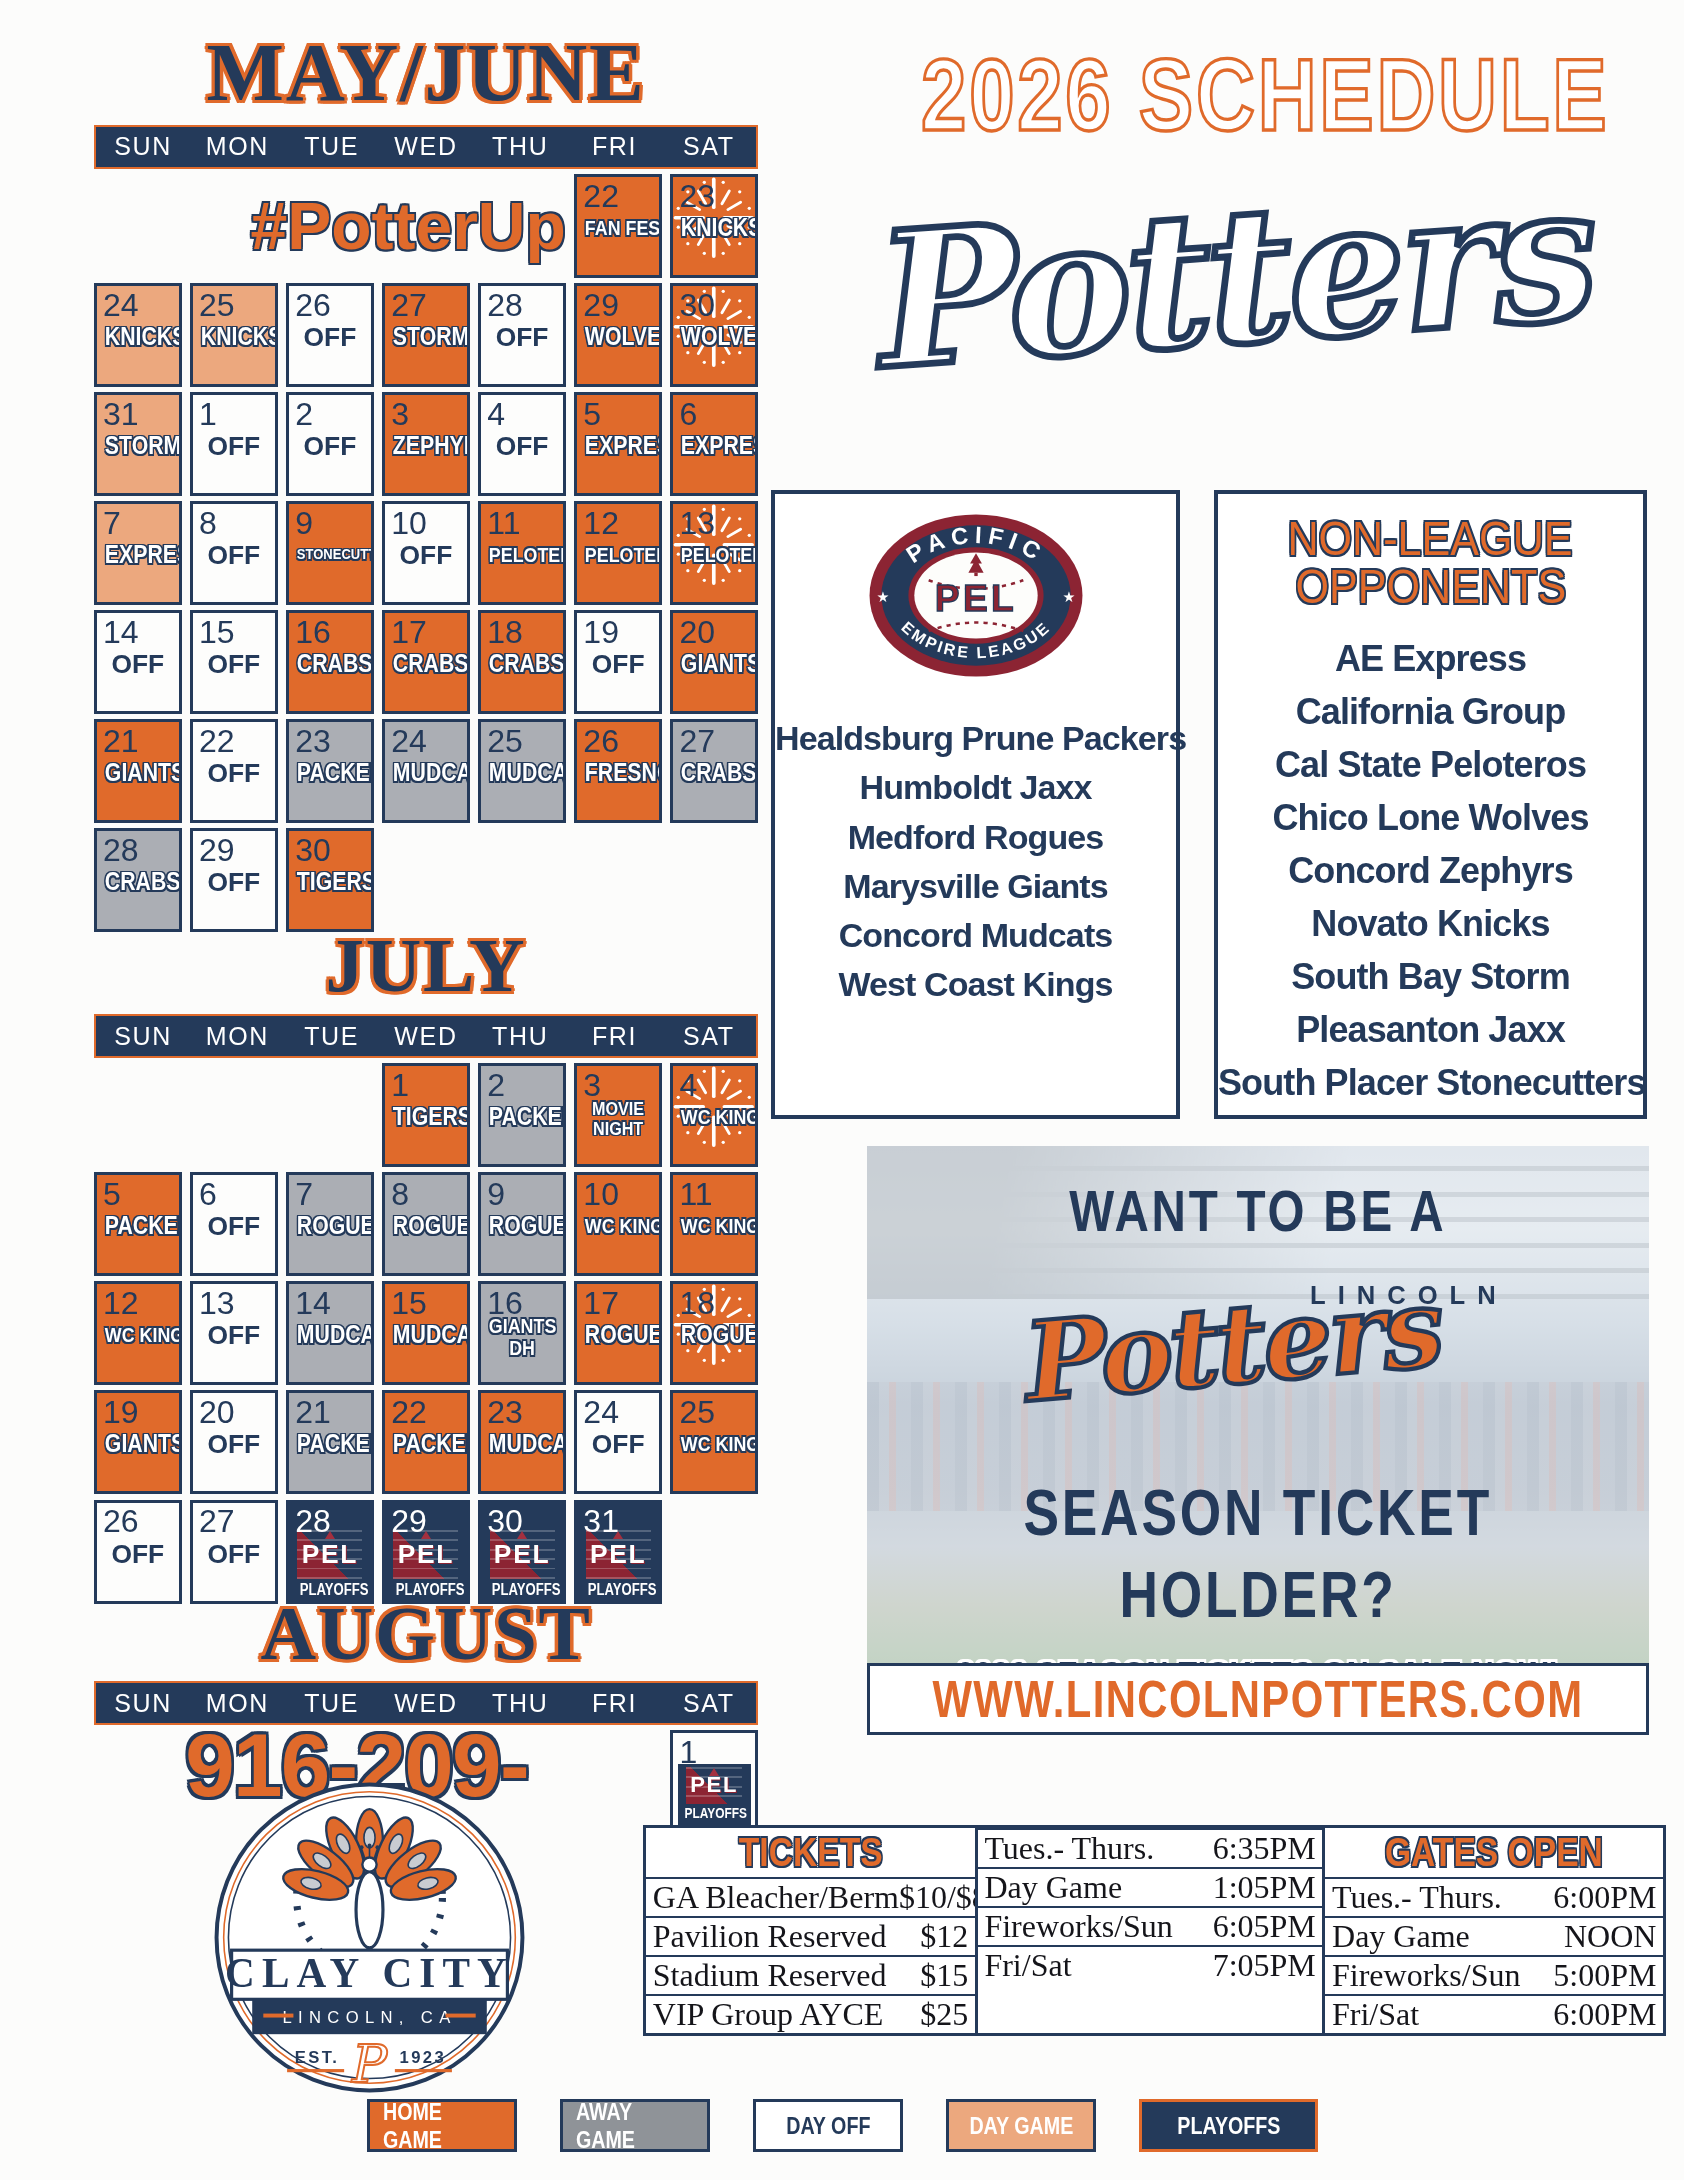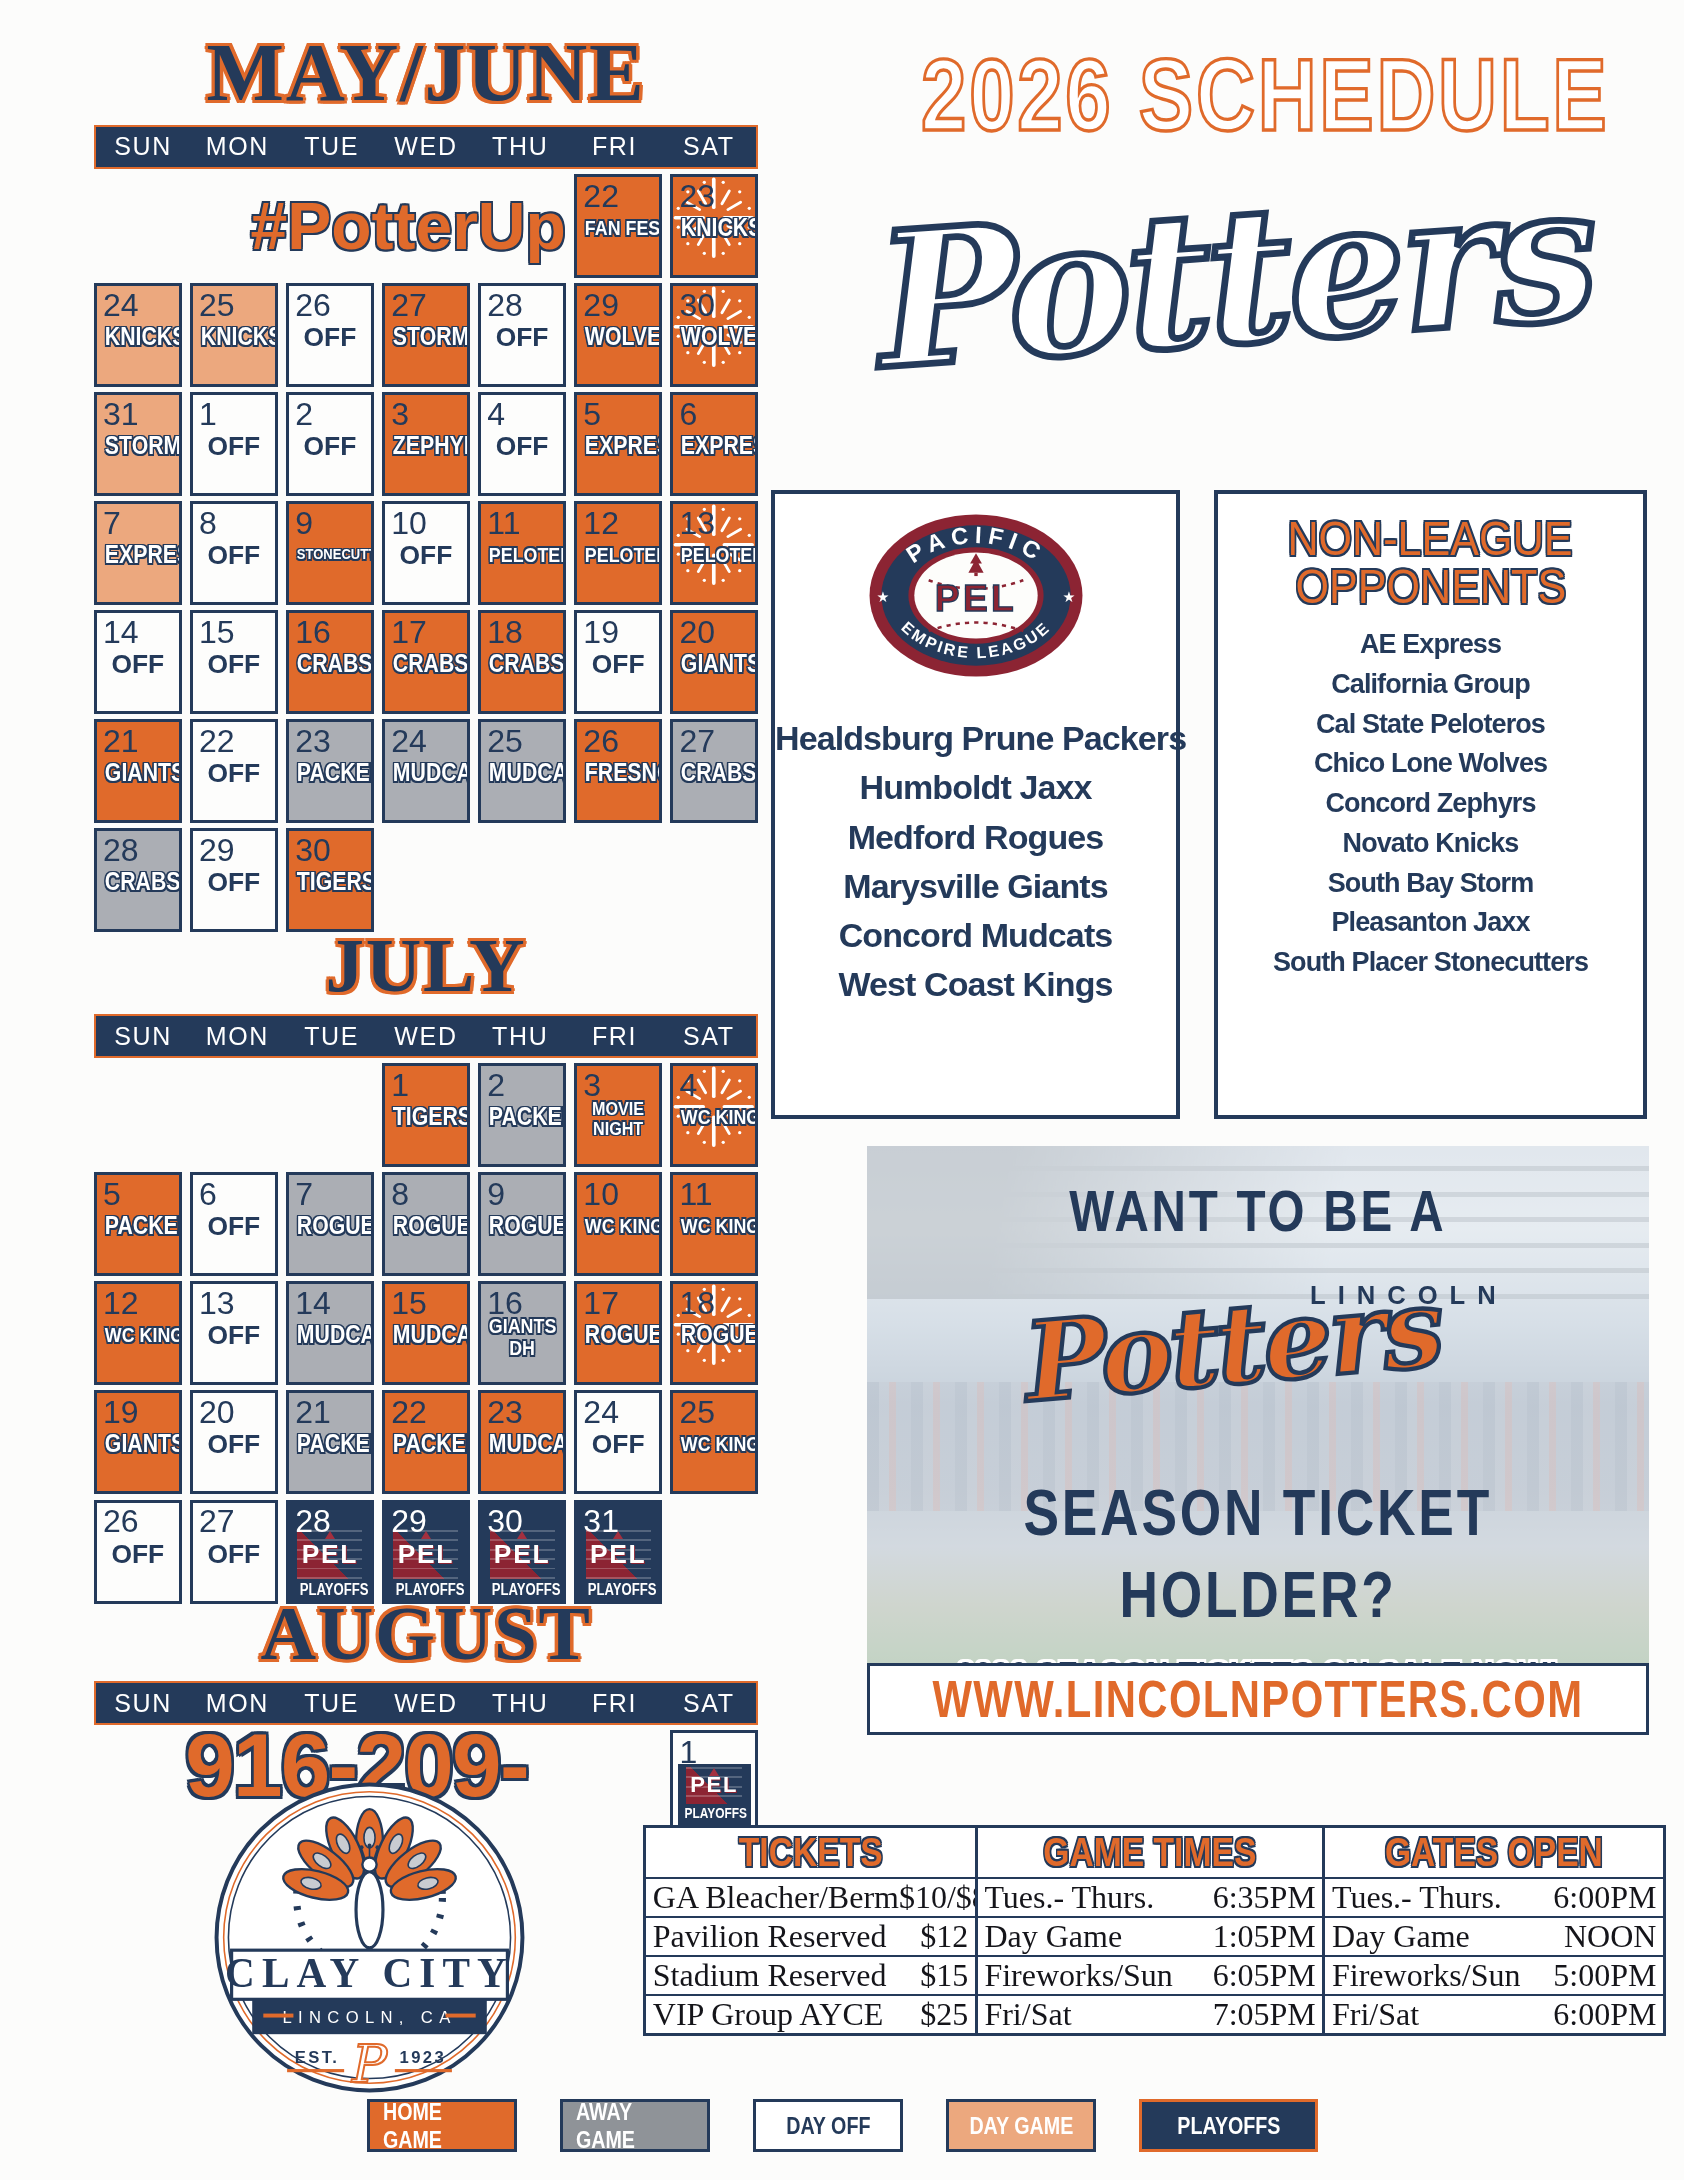--- a/index.html
+++ b/index.html
@@ -107,21 +107,21 @@
   
   .info-box{position:absolute;background:#fff;border:4.3px solid var(--navy)}
   #league-box{left:771px;top:490px;width:409px;height:629px;text-align:center}
   #league-box svg{display:block;margin:17px auto 0}
   .league-teams{margin-top:34px;font-size:34px;font-weight:bold;color:var(--navy);
     line-height:1.45;letter-spacing:-0.9px;white-space:nowrap}
   #nonleague-box{left:1214px;top:490px;width:433px;height:629px;text-align:center}
   .nl-title{margin-top:20.4px;font-size:49px;font-weight:400;color:var(--orange);line-height:.98;
     letter-spacing:0}
   .nl-title div{display:inline-block;transform:scaleX(.88)}
-  .nl-teams{margin-top:15px;font-size:27px;font-weight:bold;color:var(--navy);
+  .nl-teams{margin-top:23px;font-size:36px;font-weight:bold;color:var(--navy);
     line-height:1.47;letter-spacing:-0.9px;white-space:nowrap}
 
   
   #ad-box{position:absolute;left:867px;top:1146px;width:782px;height:589px;overflow:hidden}
   .ad-bg{position:absolute;inset:0;background:
     linear-gradient(180deg,#c2cedb 0%,#cdd8e2 14%,#aebfcf 30%,#8fa2b6 44%,#97a7b8 58%,#a6b3c0 68%,#9eab9c 78%,#87a789 88%,#7da07f 100%)}
   .ad-crowd{position:absolute;left:0;right:0;top:40%;height:22%;opacity:.35;background:
     repeating-linear-gradient(90deg,#5c6d85 0 12px,#8b95a6 12px 22px,#b0655b 22px 29px,#7d8ba0 29px 44px)}
   .ad-roof{position:absolute;left:0;right:0;top:0;height:26%;opacity:.45;background:
     linear-gradient(100deg,#57646f 0 18%,transparent 60%),
@@ -847,23 +847,20 @@
         <div class="tbl-row">
           <span>Stadium Reserved</span>
           <span>$15</span>
         </div>
         <div class="tbl-row">
           <span>VIP Group AYCE</span>
           <span>$25</span>
         </div>
       </div>
       <div class="tbl t2">
-        <div class="tbl-head">
-          <span class="tbl-title cond outline-navy-sm">GAME TIMES</span>
-        </div>
         <div class="tbl-row">
           <span>Tues.- Thurs.</span>
           <span>6:35PM</span>
         </div>
         <div class="tbl-row">
           <span>Day Game</span>
           <span>1:05PM</span>
         </div>
         <div class="tbl-row">
           <span>Fireworks/Sun</span>

